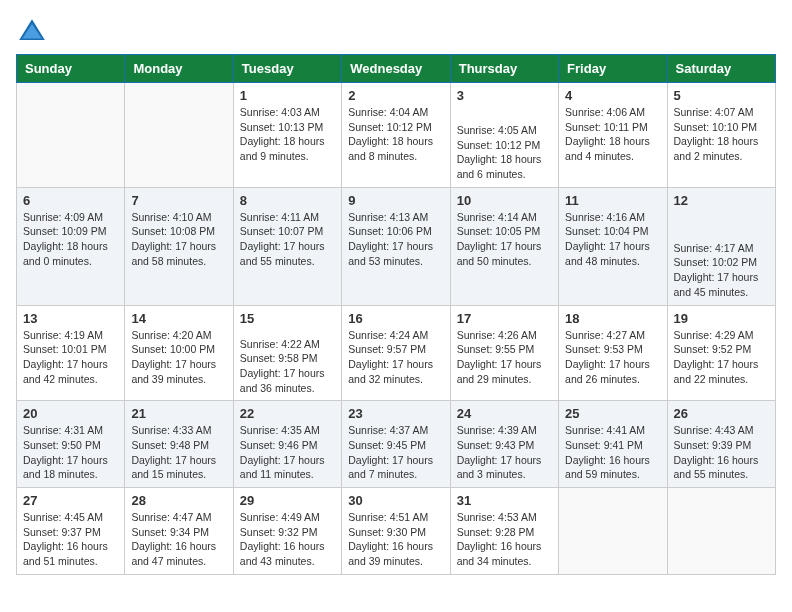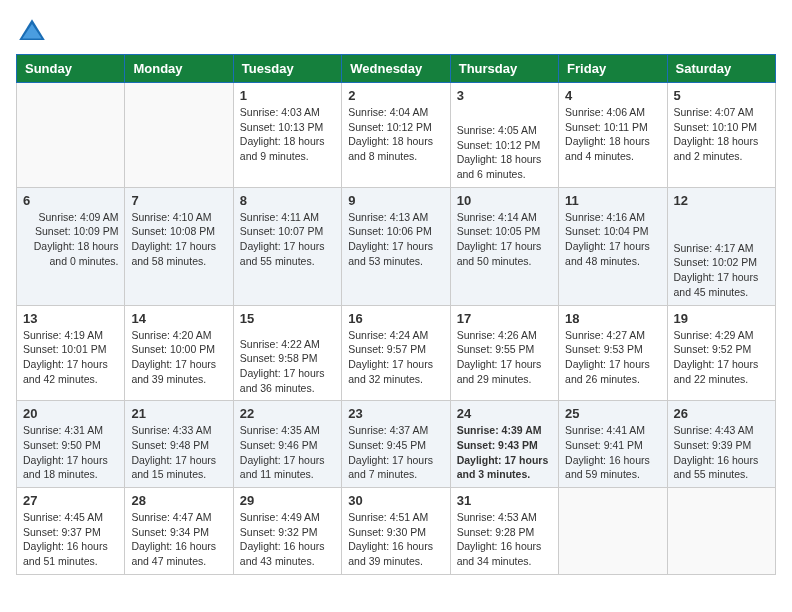--- a/index.html
+++ b/index.html
@@ -161,21 +161,21 @@
           <span class="day-num">5</span>
           <div class="day-info" style="white-space: pre-line;">Sunrise: 4:07 AM
 Sunset: 10:10 PM
 Daylight: 18 hours
 and 2 minutes.</div>
         </td>
       </tr>
       <tr class="row-shaded">
         <td>
           <span class="day-num">6</span>
-          <div class="day-info" style="white-space: pre-line; text-align: right;">Sunrise: 4:09 AM
+          <div class="day-info" style="white-space: pre-line;">Sunrise: 4:09 AM
 Sunset: 10:09 PM
 Daylight: 18 hours
 and 0 minutes.</div>
         </td>
         <td>
           <span class="day-num">7</span>
           <div class="day-info" style="white-space: pre-line;">Sunrise: 4:10 AM
 Sunset: 10:08 PM
 Daylight: 17 hours
 and 58 minutes.</div>
@@ -291,21 +291,21 @@
         </td>
         <td>
           <span class="day-num">23</span>
           <div class="day-info" style="white-space: pre-line;">Sunrise: 4:37 AM
 Sunset: 9:45 PM
 Daylight: 17 hours
 and 7 minutes.</div>
         </td>
         <td>
           <span class="day-num">24</span>
-          <div class="day-info" style="white-space: pre-line; font-weight: bold;">Sunrise: 4:39 AM
+          <div class="day-info" style="white-space: pre-line;">Sunrise: 4:39 AM
 Sunset: 9:43 PM
 Daylight: 17 hours
 and 3 minutes.</div>
         </td>
         <td>
           <span class="day-num">25</span>
           <div class="day-info" style="white-space: pre-line;">Sunrise: 4:41 AM
 Sunset: 9:41 PM
 Daylight: 16 hours
 and 59 minutes.</div>

